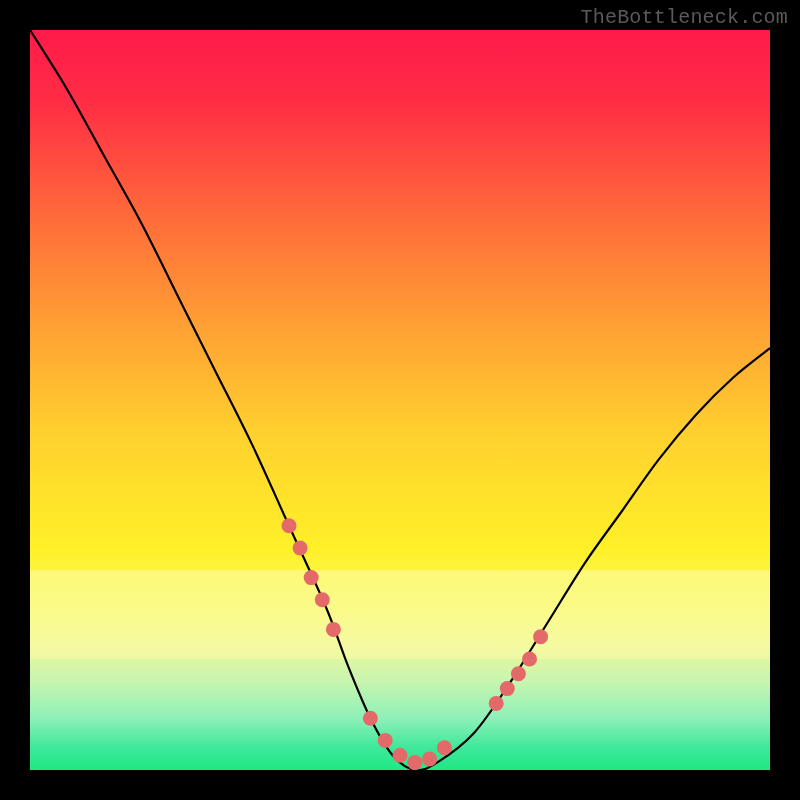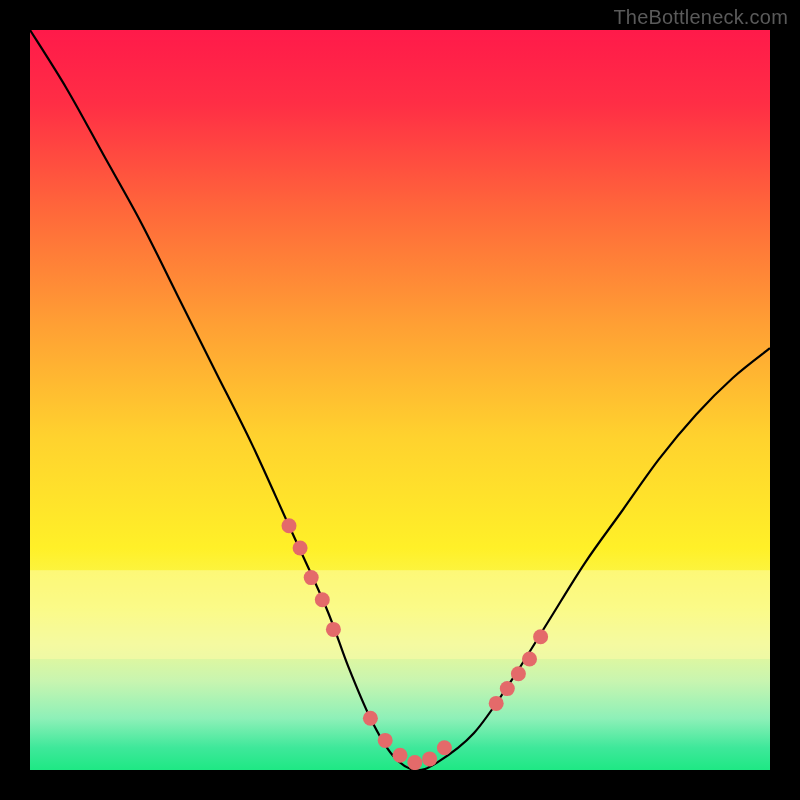--- a/index.html
+++ b/index.html
@@ -11,20 +11,21 @@
     font-family: Arial, sans-serif;
     overflow: hidden;
   }
   .frame {
     position: absolute;
     top: 0;
     left: 0;
     width: 800px;
     height: 800px;
     background: #000;
+    font-family: Liberation Mono, monospace;
   }
   .plot-area {
     position: absolute;
     top: 30px;
     left: 30px;
     width: 740px;
     height: 740px;
     overflow: hidden;
   }
   .gradient-bg {

